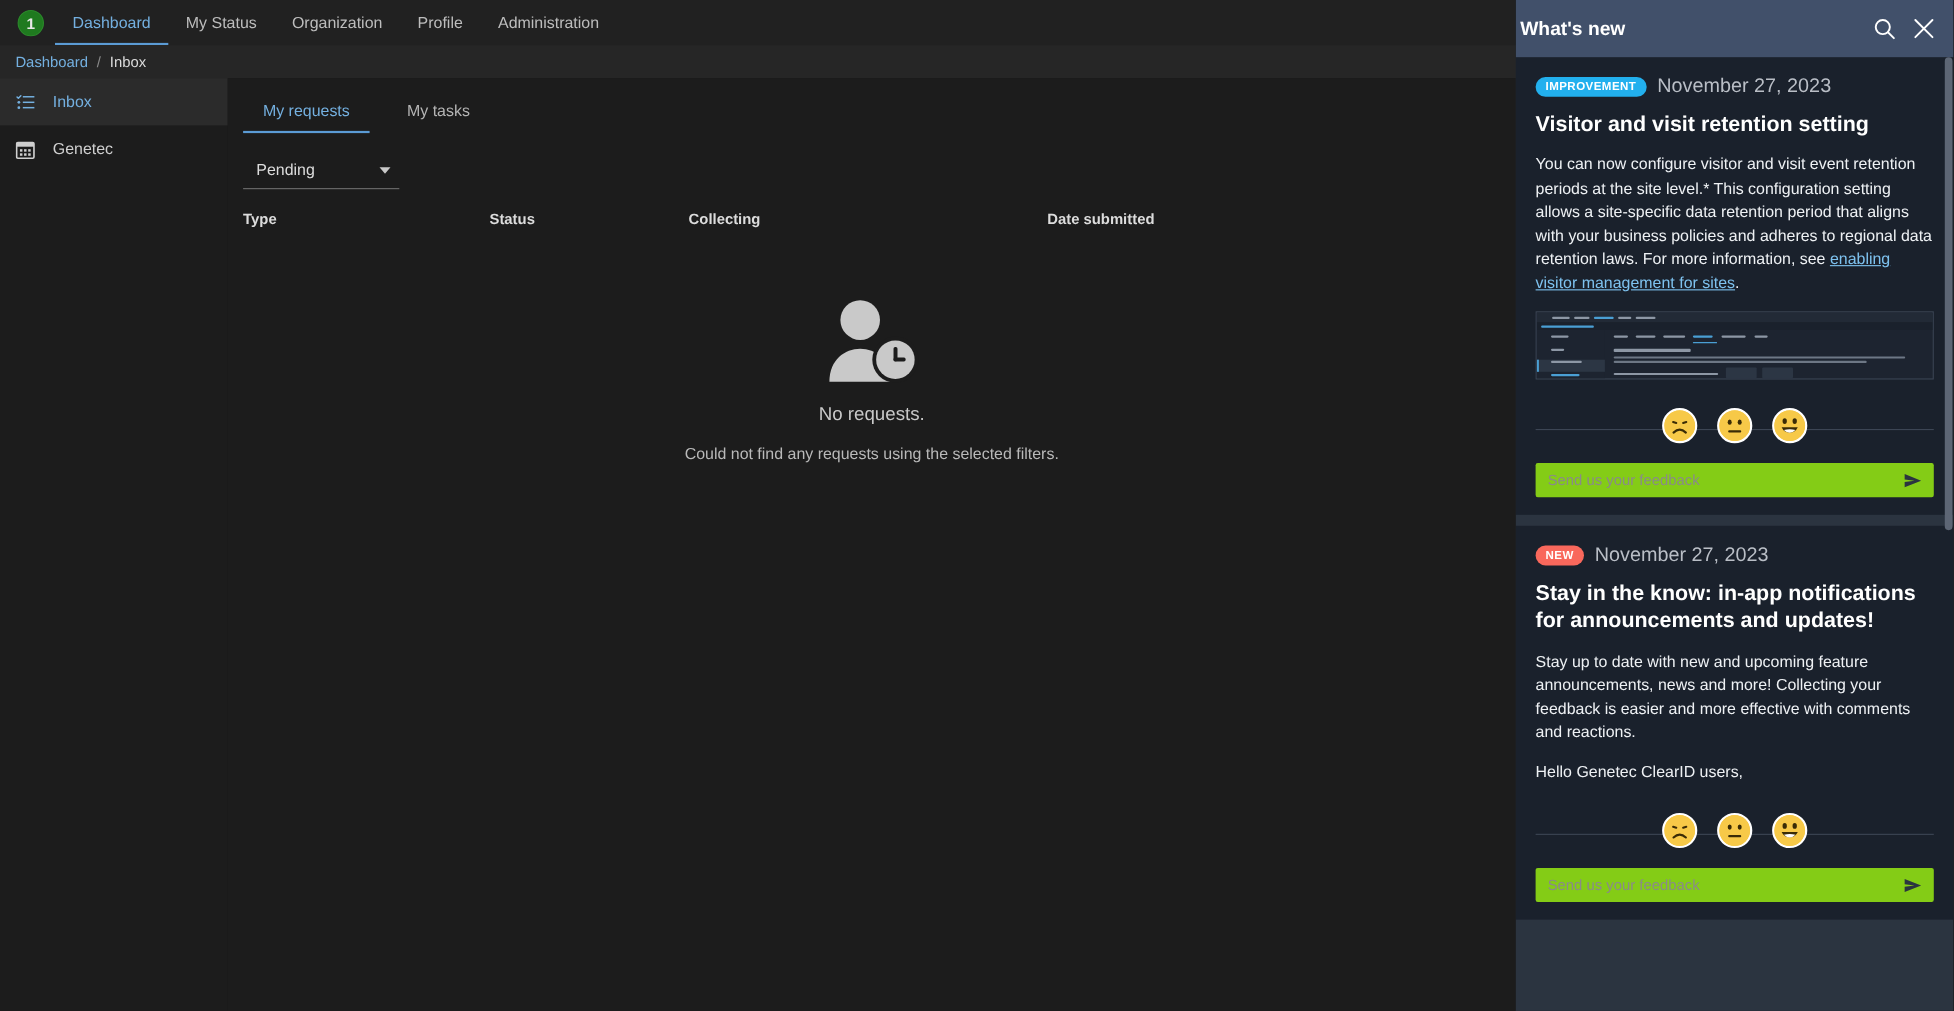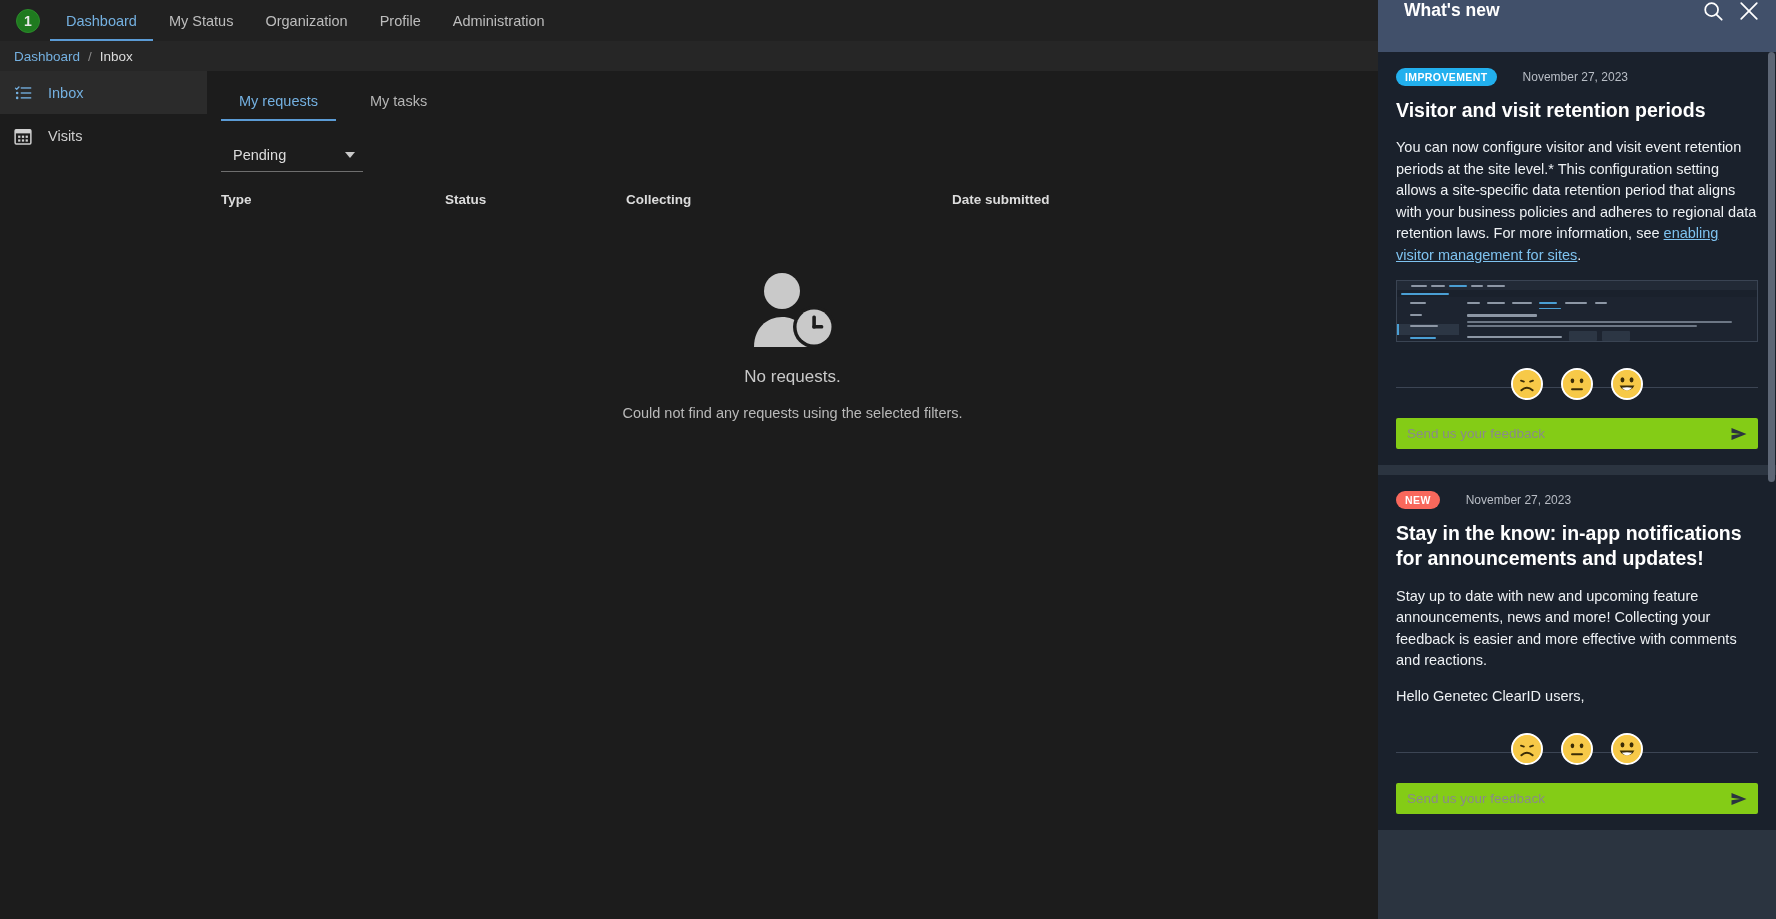--- a/index.html
+++ b/index.html
@@ -97,38 +97,38 @@
   .empty-title { color:#c9c9c9; font-size: 17px; margin-top: 18px; }
   .empty-sub   { color:#b9b9b9; font-size: 14.5px; margin-top: 18px; }
 
   
   .panel {
     position:absolute; top:0; right:0; width: 398px; height: 919px;
     background:#2b3440; overflow:hidden;
   }
   .panel-head {
     height: 52px; background:#41506a;
-    display:flex; padding: 0 16px 0 26px;
+    display:flex; align-items:center; padding: 0 16px 0 4px;
     color:#fff;
   }
   .panel-title { font-size: 17.5px; font-weight: bold; flex:1; }
   .head-icon { width:22px;height:22px;margin-left:14px;cursor:pointer;display:block; }
 
   .panel-body { height: 867px; overflow-y: auto; padding: 0; }
 
   .card { background:#1a212c; margin: 0 0 10px 0; }
   .card-inner { padding: 16px 18px 12px 18px; }
-  .meta { display:flex; align-items:center; gap:26px; margin-bottom:12px; }
+  .meta { display:flex; align-items:center; gap:10px; margin-bottom:12px; }
   .badge {
     font-size: 10.5px; font-weight: bold; letter-spacing:.4px;
     color:#fff; border-radius: 10px; padding: 3px 9px 3px 9px;
   }
   .badge-improvement { background:#22b0ee; }
   .badge-new { background:#f9685c; }
-  .meta-date { color:#b9bec6; font-size: 12px; }
+  .meta-date { color:#b9bec6; font-size: 18px; }
 
   .card-title { color:#fff; font-size: 19.5px; font-weight: bold; line-height: 1.3; margin-bottom: 14px; }
   .card-text { color:#eef1f4; font-size: 14.5px; line-height: 1.48; }
   .card-text + .card-text { margin-top: 14px; }
   .card-text a { color:#7ec2ef; text-decoration: underline; }
 
   .thumb {
     margin-top: 14px; width: 100%; height: 62px;
     background:#1d2430; border:1px solid #3a4453;
     position:relative; overflow:hidden; cursor:pointer;
@@ -206,21 +206,21 @@
       <svg class="side-icon" viewBox="0 0 24 24">
         <rect x="1.5" y="3.5" width="21" height="19" rx="1.5" fill="none" stroke="#cfcfcf" stroke-width="2"></rect>
         <rect x="1.5" y="3.5" width="21" height="5" fill="#cfcfcf"></rect>
         <rect x="5.5" y="11.5" width="3" height="3" fill="#cfcfcf"></rect>
         <rect x="10.5" y="11.5" width="3" height="3" fill="#cfcfcf"></rect>
         <rect x="15.5" y="11.5" width="3" height="3" fill="#cfcfcf"></rect>
         <rect x="5.5" y="16.5" width="3" height="3" fill="#cfcfcf"></rect>
         <rect x="10.5" y="16.5" width="3" height="3" fill="#cfcfcf"></rect>
         <rect x="15.5" y="16.5" width="3" height="3" fill="#cfcfcf"></rect>
       </svg>
-      <span>Visits</span>
+      <span>Genetec</span>
     </div>
   </div>
 
   <div class="main">
 
     <div class="tabs">
       <div class="tab active">My requests</div>
       <div class="tab">My tasks</div>
     </div>
 
@@ -267,21 +267,21 @@
     </div>
 
     <div class="panel-body">
 
       <div class="card">
         <div class="card-inner">
           <div class="meta">
             <span class="badge badge-improvement">IMPROVEMENT</span>
             <span class="meta-date">November 27, 2023</span>
           </div>
-          <div class="card-title">Visitor and visit retention periods</div>
+          <div class="card-title">Visitor and visit retention setting</div>
           <div class="card-text"><span>You can now configure visitor and visit event retention periods at the site level.* This configuration setting allows a site-specific data retention period that aligns with your business policies and adheres to regional data retention laws. For more information, see </span><a href="#">enabling visitor management for sites</a><span>.</span></div>
 
           <div class="thumb">
             <div class="tb-nav"></div>
             <div class="tb-crumb"></div>
             <div class="tb-side"></div>
             <div class="tb-sel"></div>
             <div class="tb-line lt" style="left:14px; top:3.5px; width:16px;"></div>
             <div class="tb-line lt" style="left:34px; top:3.5px; width:14px;"></div>
             <div class="tb-line blue" style="left:52px; top:3.5px; width:18px;"></div>

